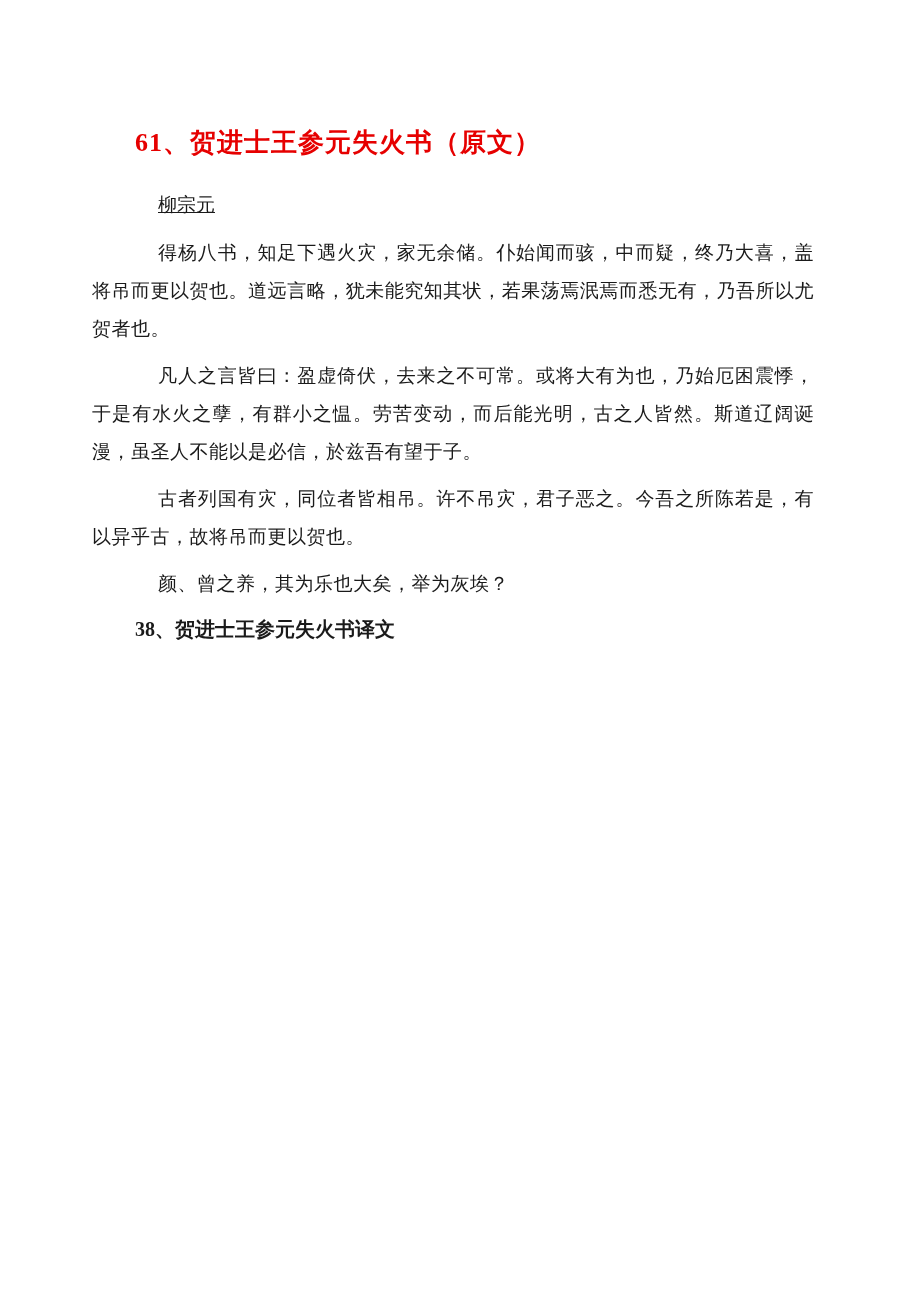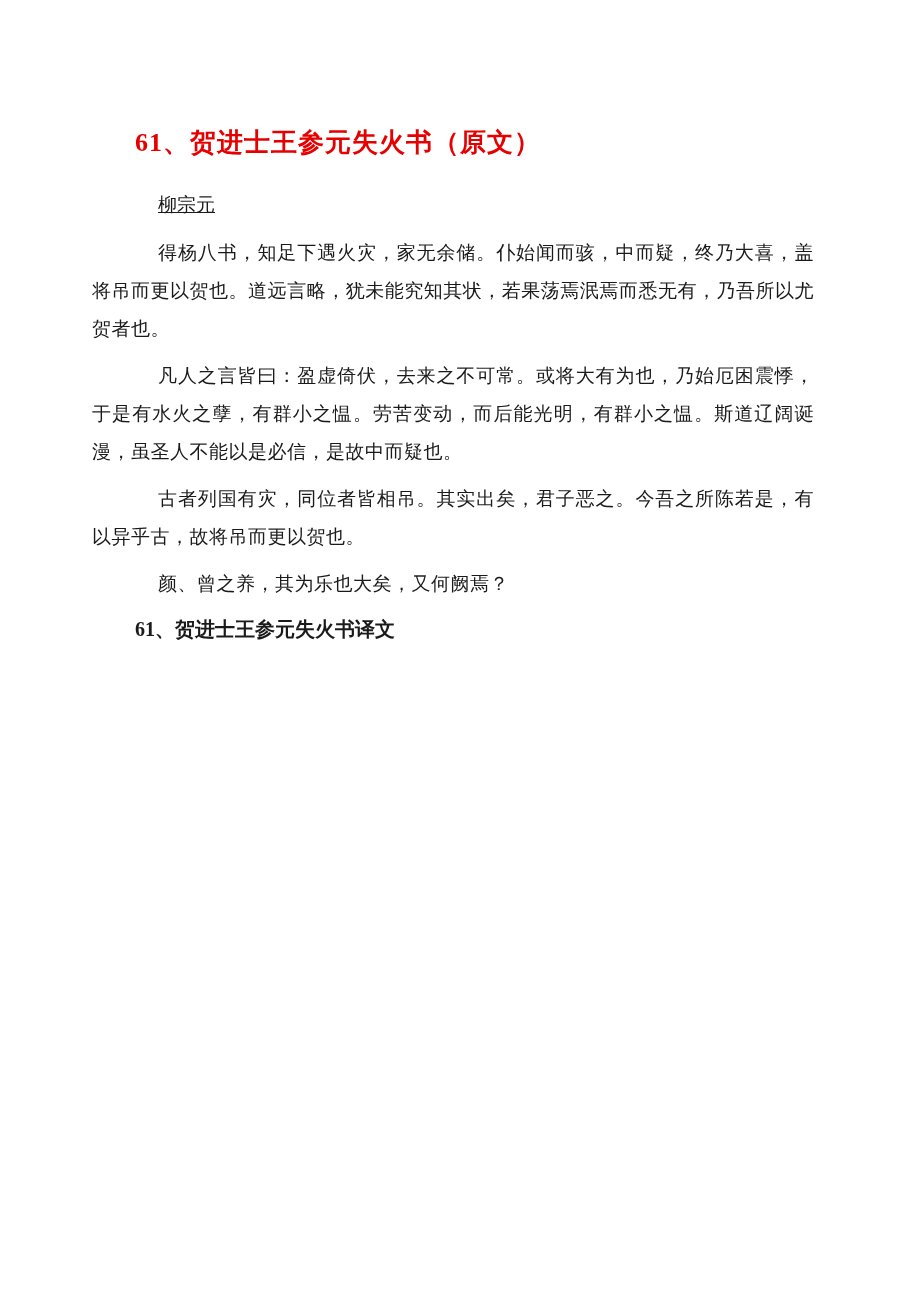--- a/index.html
+++ b/index.html
@@ -50,19 +50,19 @@
 </head>
 <body>
 
 <div class="page">
 
   <h1 class="doc-title" style="color: rgb(230, 0, 0);">61、贺进士王参元失火书（原文）</h1>
 
   <p class="author-line">柳宗元</p>
 
   <p class="body-para">得杨八书，知足下遇火灾，家无余储。仆始闻而骇，中而疑，终乃大喜，盖将吊而更以贺也。道远言略，犹未能究知其状，若果荡焉泯焉而悉无有，乃吾所以尤贺者也。</p>
-  <p class="body-para">凡人之言皆曰：盈虚倚伏，去来之不可常。或将大有为也，乃始厄困震悸，于是有水火之孽，有群小之愠。劳苦变动，而后能光明，有群小之愠。斯道辽阔诞漫，虽圣人不能以是必信，是故中而疑也。</p>
-  <p class="body-para">古者列国有灾，同位者皆相吊。其实出矣，君子恶之。今吾之所陈若是，有以异乎古，故将吊而更以贺也。</p>
-  <p class="body-para">颜、曾之养，其为乐也大矣，又何阙焉？</p>
+  <p class="body-para">凡人之言皆曰：盈虚倚伏，去来之不可常。或将大有为也，乃始厄困震悸，于是有水火之孽，有群小之愠。劳苦变动，而后能光明，古之人皆然。斯道辽阔诞漫，虽圣人不能以是必信，於兹吾有望于子。</p>
+  <p class="body-para">古者列国有灾，同位者皆相吊。许不吊灾，君子恶之。今吾之所陈若是，有以异乎古，故将吊而更以贺也。</p>
+  <p class="body-para">颜、曾之养，其为乐也大矣，举为灰埃？</p>
 
-  <h2 class="translation-heading">61、贺进士王参元失火书译文</h2>
+  <h2 class="translation-heading">38、贺进士王参元失火书译文</h2>
 
 </div>
 
 </body></html>

